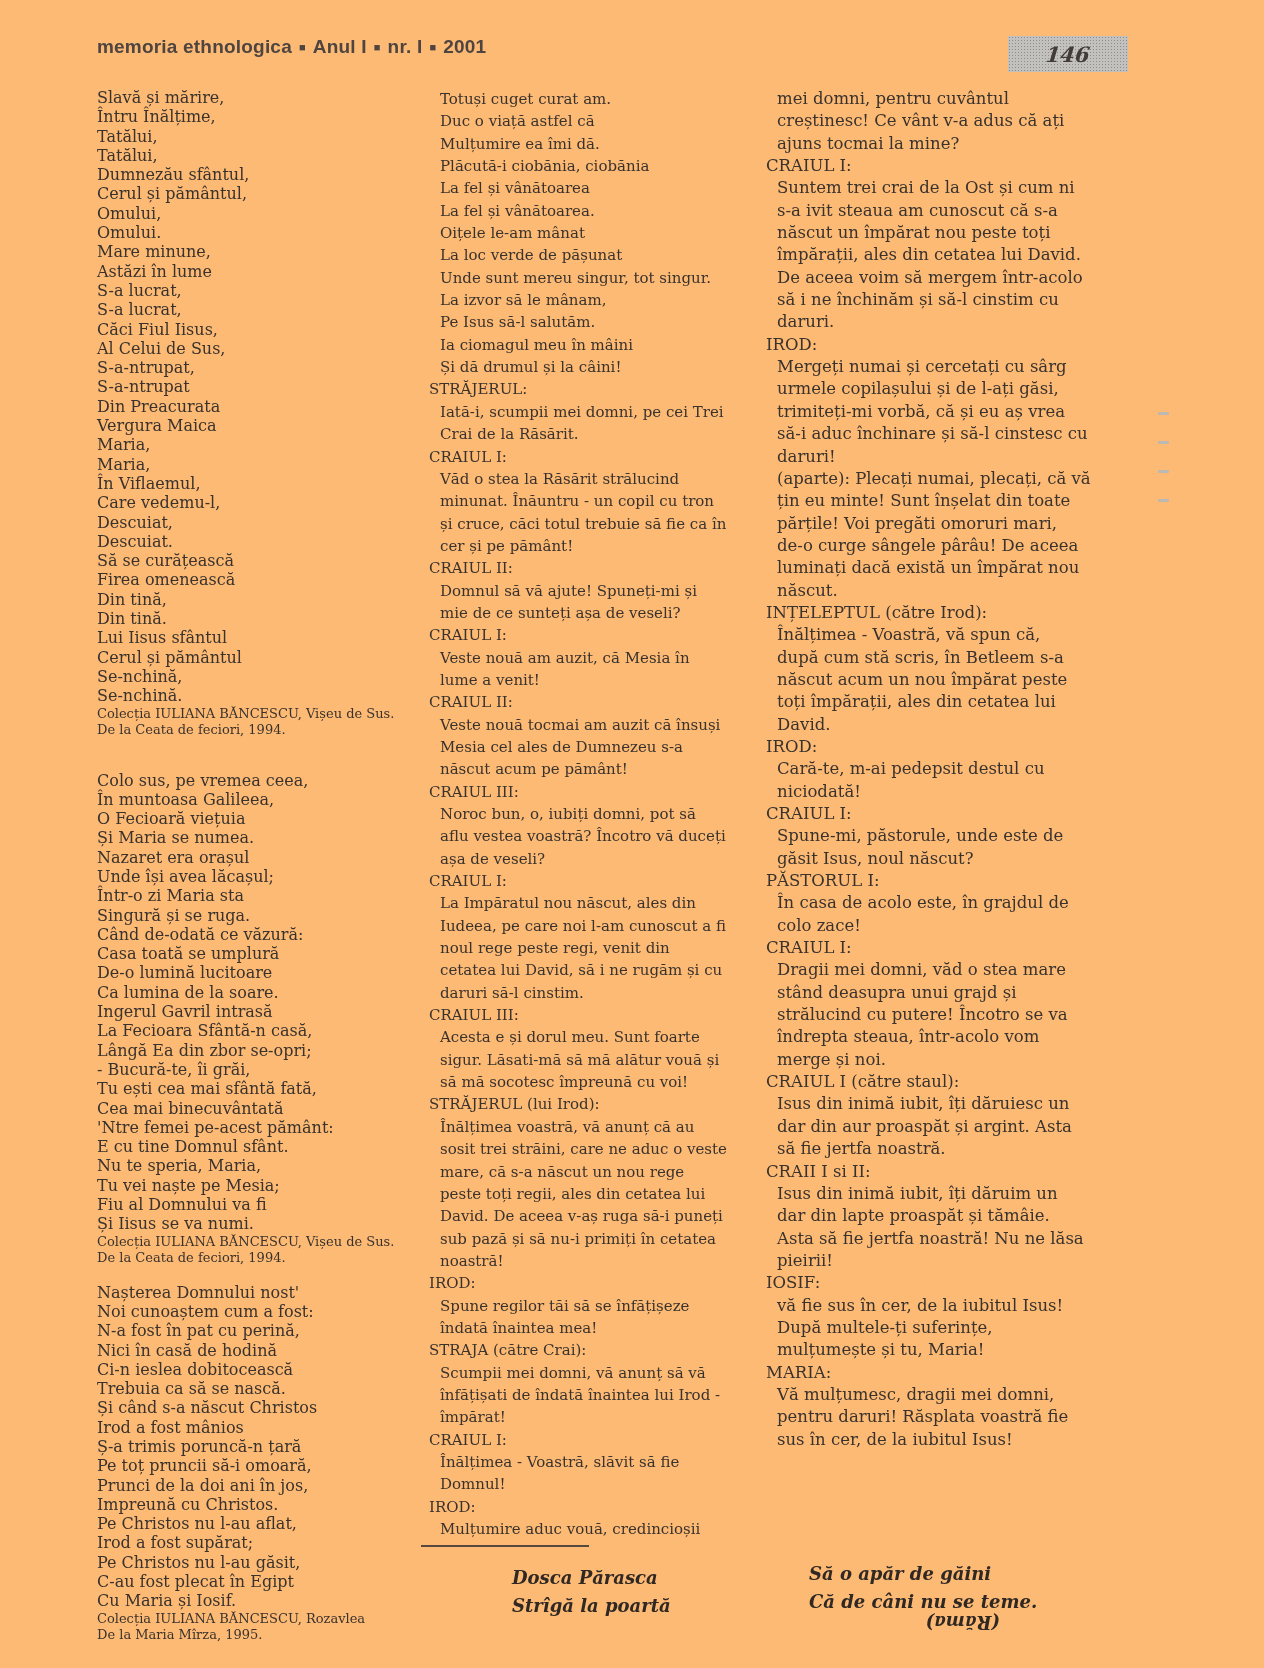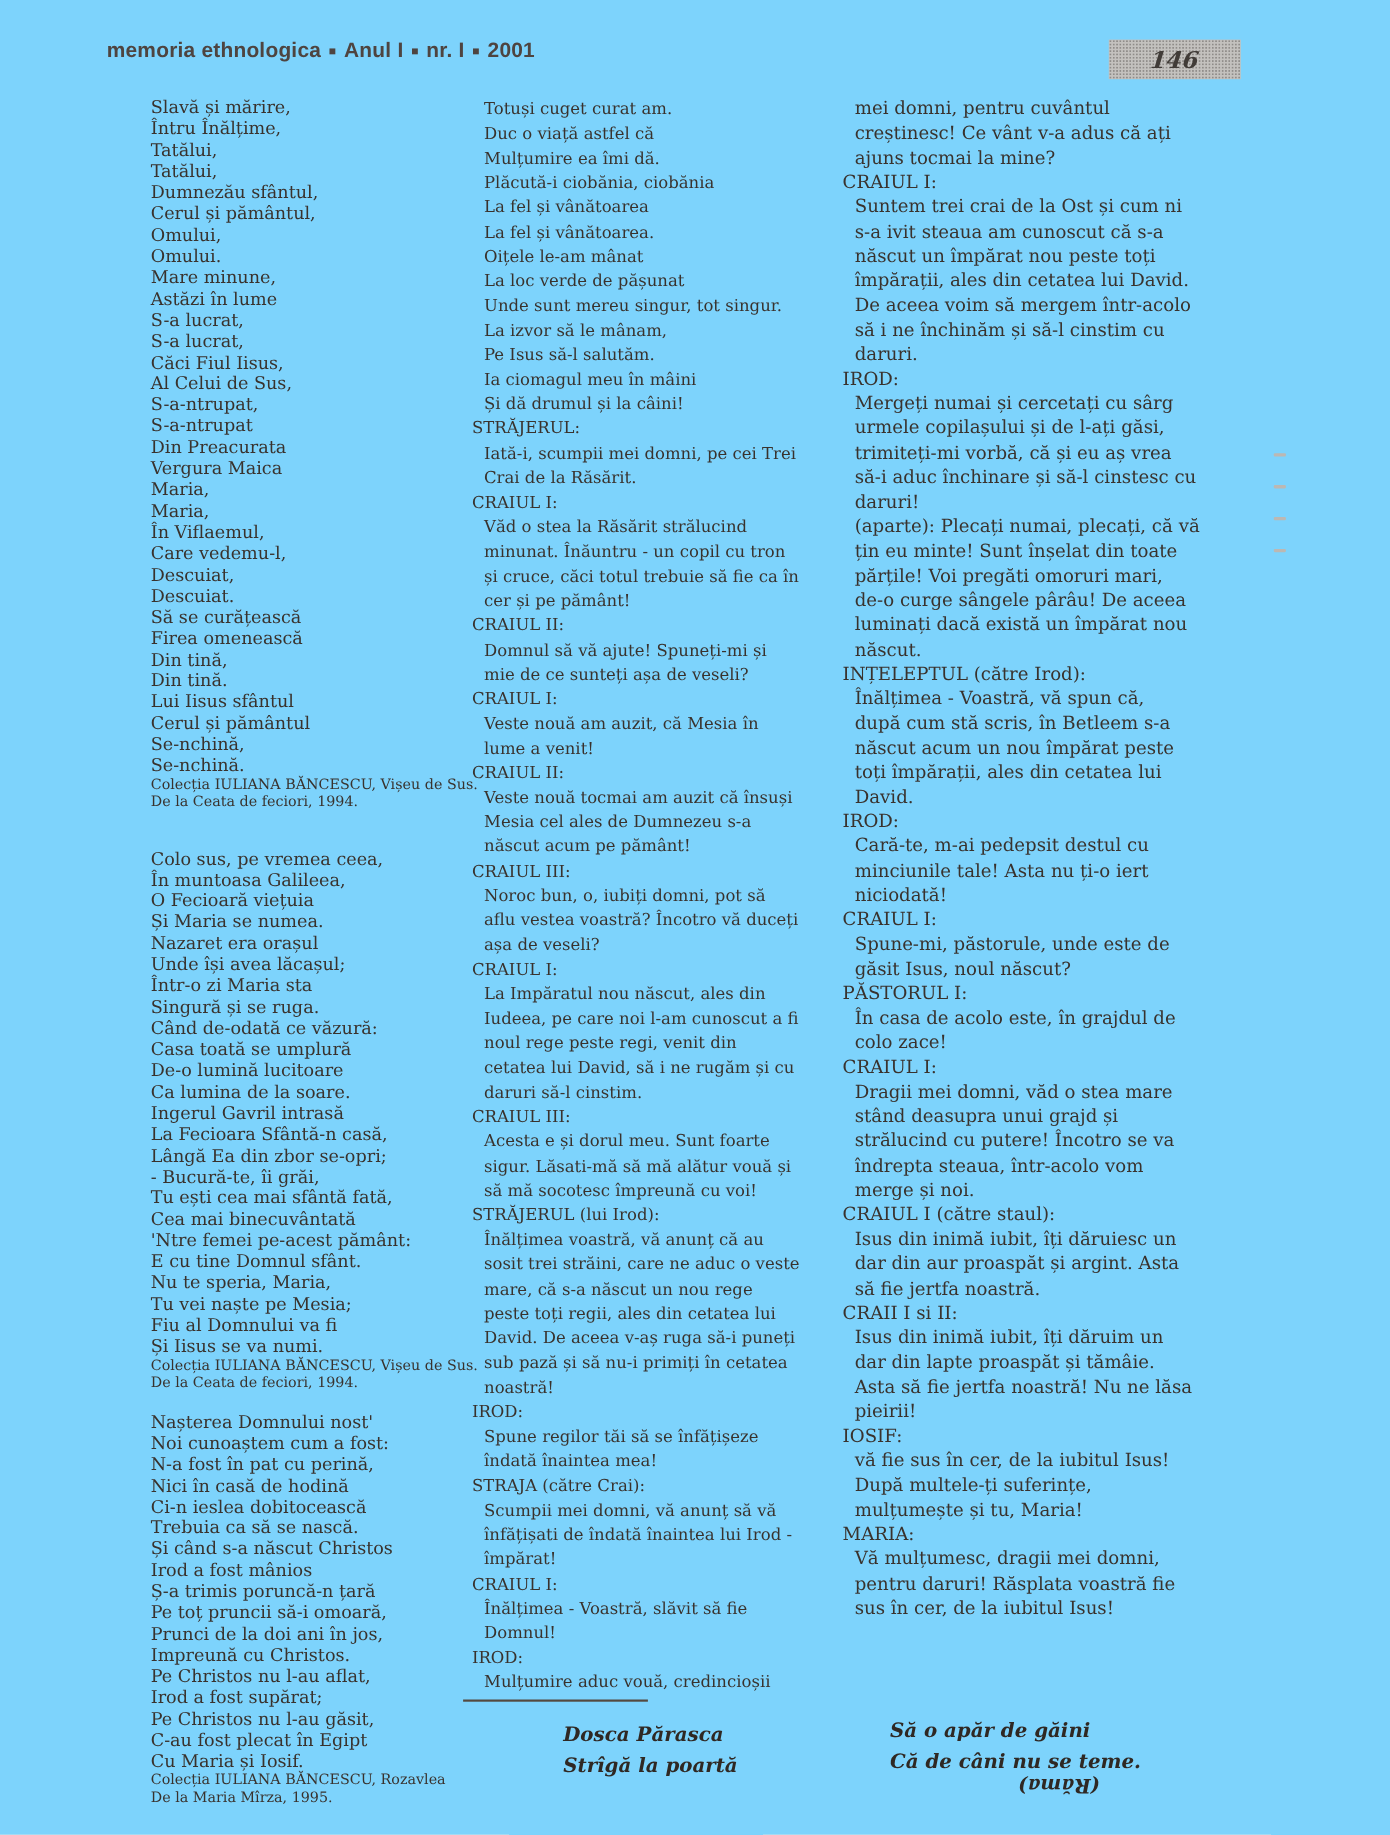--- a/index.html
+++ b/index.html
@@ -1,20 +1,20 @@
 <!DOCTYPE html>
 <html><head>
 <meta charset="utf-8">
 <style>
   html,body{margin:0;padding:0;background:#e8e6e2;}
   .page{
     position:relative;
     width:1264px;height:1668px;
     margin:0 auto;
-    background:#7dd3fc;
+    background:#fdba74;
     font-family:"DejaVu Serif", serif;
     color:#39322d;
     overflow:hidden;
   }
   
   .journal-head{
     position:absolute;left:97px;top:36px;
     font-family:"Liberation Sans", sans-serif;
     font-size:19px;font-weight:bold;color:#4e4440;
     letter-spacing:0.2px;white-space:nowrap;
@@ -27,21 +27,21 @@
     background-size:3px 3px;
     display:flex;align-items:center;justify-content:center;
   }
   .pagenum-box span{
     font-family:"DejaVu Serif", serif;
     font-style:italic;font-weight:bold;font-size:21px;color:#413c38;
     transform:skewX(-6deg);
   }
   
   .col{position:absolute;top:88px;}
-  #col1{left:97px;width:322px;font-size:16px;line-height:19.3px;margin-left:40px;}
+  #col1{left:97px;width:322px;font-size:16px;line-height:19.3px;}
   #col2{left:429px;width:368px;font-size:15px;line-height:22.35px;}
   #col3{left:766px;width:382px;font-size:16.5px;line-height:22.35px;}
   .line{white-space:nowrap;}
   #col2 .p,#col2 .d,#col3 .p,#col3 .d{padding-left:11px;}
   .line.n{font-size:13px;line-height:16.5px;}
   .line.g{height:16px;}
   .line.r{height:0;border-bottom:2px solid #55493f;width:168px;margin-left:-8px;margin-top:5px;}
   
   .caption{
     position:absolute;
@@ -250,21 +250,20 @@
       <div class="line d">luminați dacă există un împărat nou</div>
       <div class="line d">născut.</div>
       <div class="line s">INȚELEPTUL (către Irod):</div>
       <div class="line d">Înălțimea - Voastră, vă spun că,</div>
       <div class="line d">după cum stă scris, în Betleem s-a</div>
       <div class="line d">născut acum un nou împărat peste</div>
       <div class="line d">toți împărații, ales din cetatea lui</div>
       <div class="line d">David.</div>
       <div class="line s">IROD:</div>
       <div class="line d">Cară-te, m-ai pedepsit destul cu</div>
-      <div class="line d">minciunile tale! Asta nu ți-o iert</div>
       <div class="line d">niciodată!</div>
       <div class="line s">CRAIUL I:</div>
       <div class="line d">Spune-mi, păstorule, unde este de</div>
       <div class="line d">găsit Isus, noul născut?</div>
       <div class="line s">PĂSTORUL I:</div>
       <div class="line d">În casa de acolo este, în grajdul de</div>
       <div class="line d">colo zace!</div>
       <div class="line s">CRAIUL I:</div>
       <div class="line d">Dragii mei domni, văd o stea mare</div>
       <div class="line d">stând deasupra unui grajd și</div>

